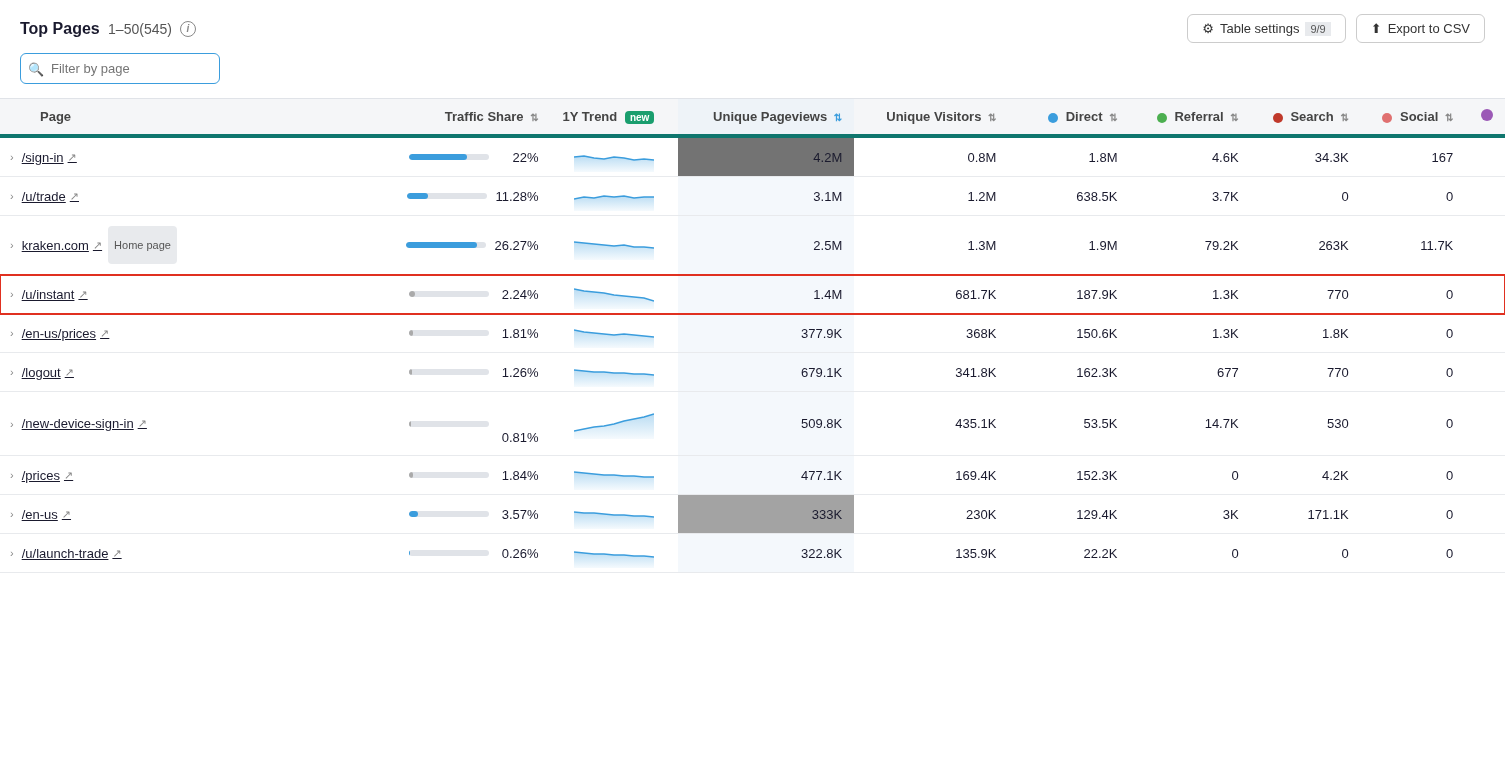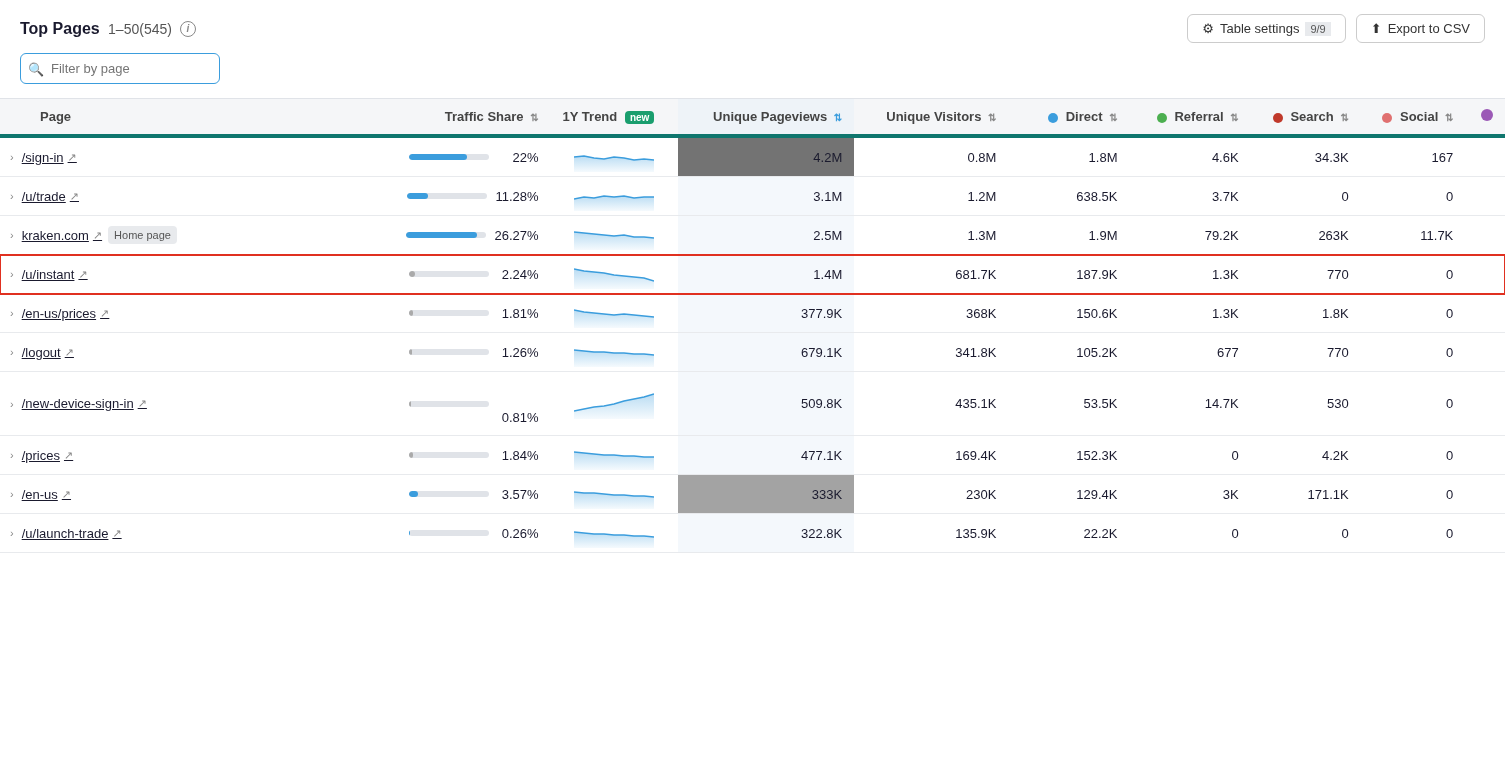--- a/index.html
+++ b/index.html
@@ -141,21 +141,21 @@
     }
     .page-link {
       color: #1a1a2e; font-weight: 500;
       display: flex; align-items: center; gap: 4px; text-decoration: underline;
     }
     .external-icon {
       font-size: 11px; color: #888;
     }
     .badge-tag {
       background: #e8eaed; color: #555;
-      font-size: 11px; padding: 3px 6px; border-radius: 4px;
+      font-size: 11px; padding: 13px 6px; border-radius: 4px;
     }
 
     .bar-wrap {
       display: flex; align-items: center; gap: 8px; justify-content: flex-end;
     }
     .bar-bg {
       width: 80px; height: 6px; background: #e0e3e8; border-radius: 3px; overflow: hidden;
     }
     .bar-fill {
       height: 100%; border-radius: 3px;
@@ -467,21 +467,21 @@
                   <stop offset="0%" stop-color="#3b9ddd" stop-opacity="0.35"></stop>
                   <stop offset="100%" stop-color="#3b9ddd" stop-opacity="0.05"></stop>
                 </linearGradient>
               </defs>
     <path d="M0,30 L0,13 L10,14 L20,15 L30,15 L40,16 L50,16 L60,17 L70,17 L80,18 L80,30 Z" fill="url(#sgslight-down2)"></path>
     <path d="M0,13 L10,14 L20,15 L30,15 L40,16 L50,16 L60,17 L70,17 L80,18" fill="none" stroke="#3b9ddd" stroke-width="1.5"></path>
   </svg></div>
     </td>
     <td style="background:#f4f8fc;">679.1K</td>
     <td>341.8K</td>
-    <td>105.2K</td>
+    <td>162.3K</td>
     <td>677</td>
     <td>770</td>
     <td>0</td>
     <td></td>
   </tr>
       <tr>
     <td style="padding-left:8px;">
       <div class="page-cell">
         <span class="expand-chevron">›</span>
         <span class="page-link">

